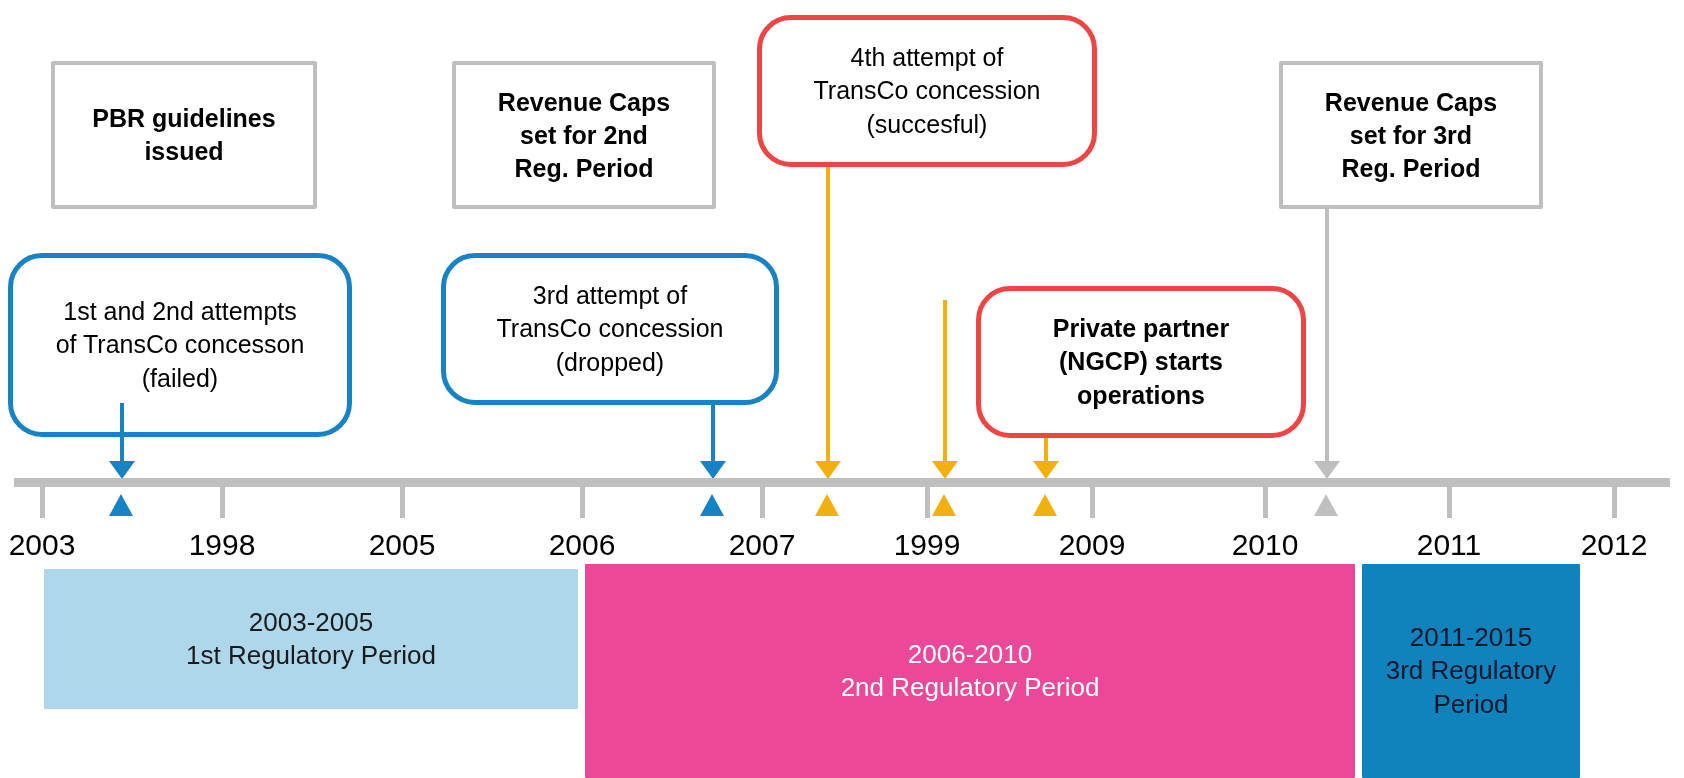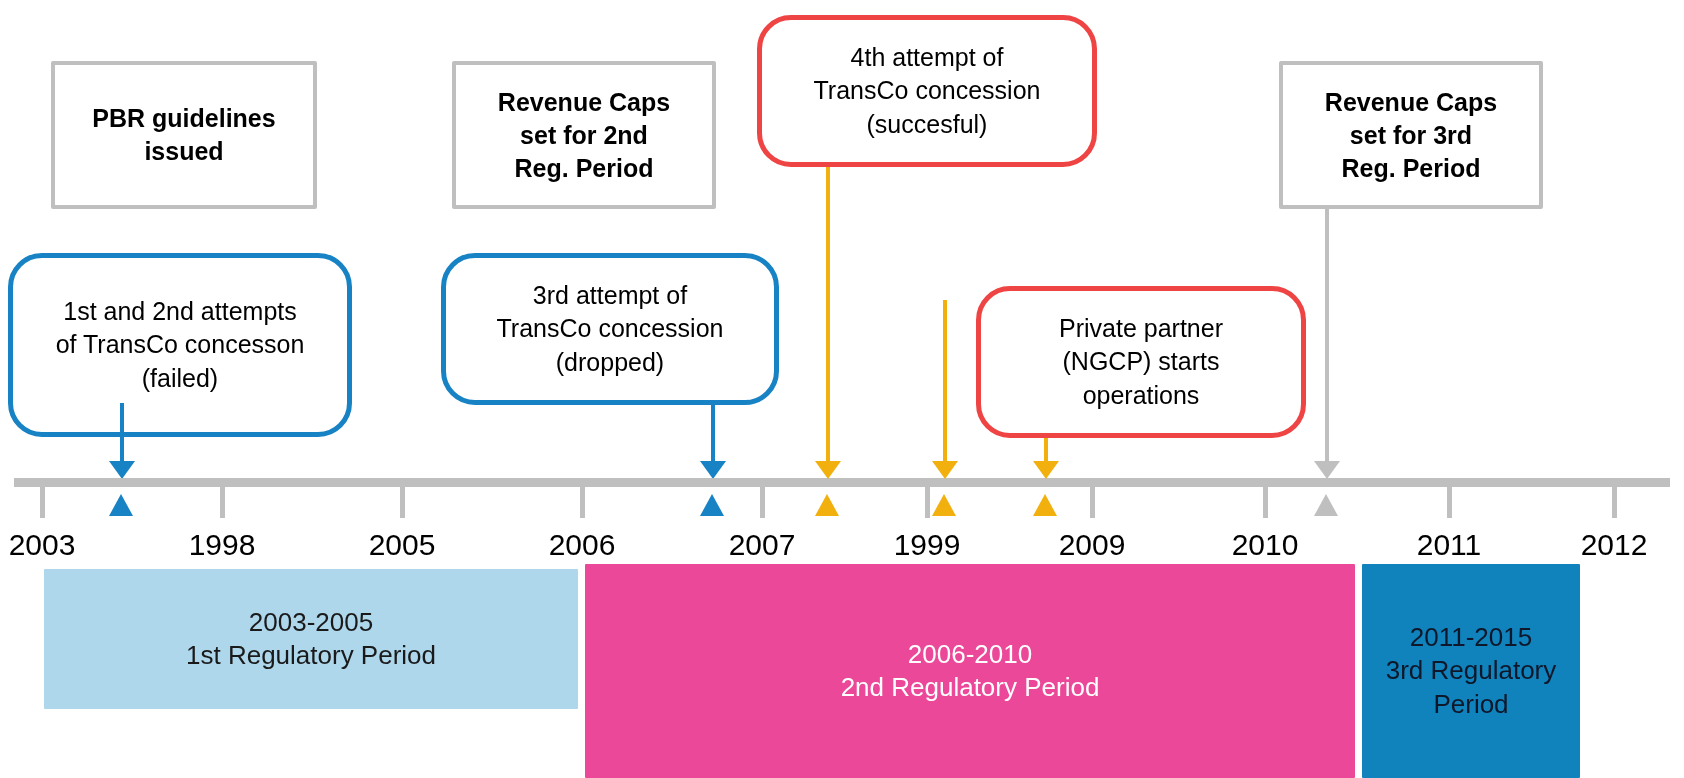--- a/index.html
+++ b/index.html
@@ -156,21 +156,21 @@
       <span>TransCo concession</span><br>
       <span>(succesful)</span>
     </div>
   </div>
   <div class="abs stem orange" style="left:826px; top:165px; height:300px; z-index:1;"></div>
   <div class="abs arrowhead orange" style="left:815px; top:461px; z-index:1;"></div>
 
   <div class="abs stem orange" style="left:943px; top:300px; height:165px; z-index:1;"></div>
   <div class="abs arrowhead orange" style="left:932px; top:461px; z-index:1;"></div>
 
-  <div class="abs rbox orange" style="left:976px; top:286px; width:330px; height:152px; z-index:3;">
+  <div class="abs rbox orange" style="left:976px; top:286px; width:330px; height:152px; z-index:3;font-weight:bold;">
     <div>
       <span>Private partner</span><br>
       <span>(NGCP) starts</span><br>
       <span>operations</span>
     </div>
   </div>
   <div class="abs stem orange" style="left:1044px; top:436px; height:29px; z-index:1;"></div>
   <div class="abs arrowhead orange" style="left:1033px; top:461px; z-index:1;"></div>
 
   <div class="abs gbox" style="left:1279px; top:61px; width:264px; height:148px;">

